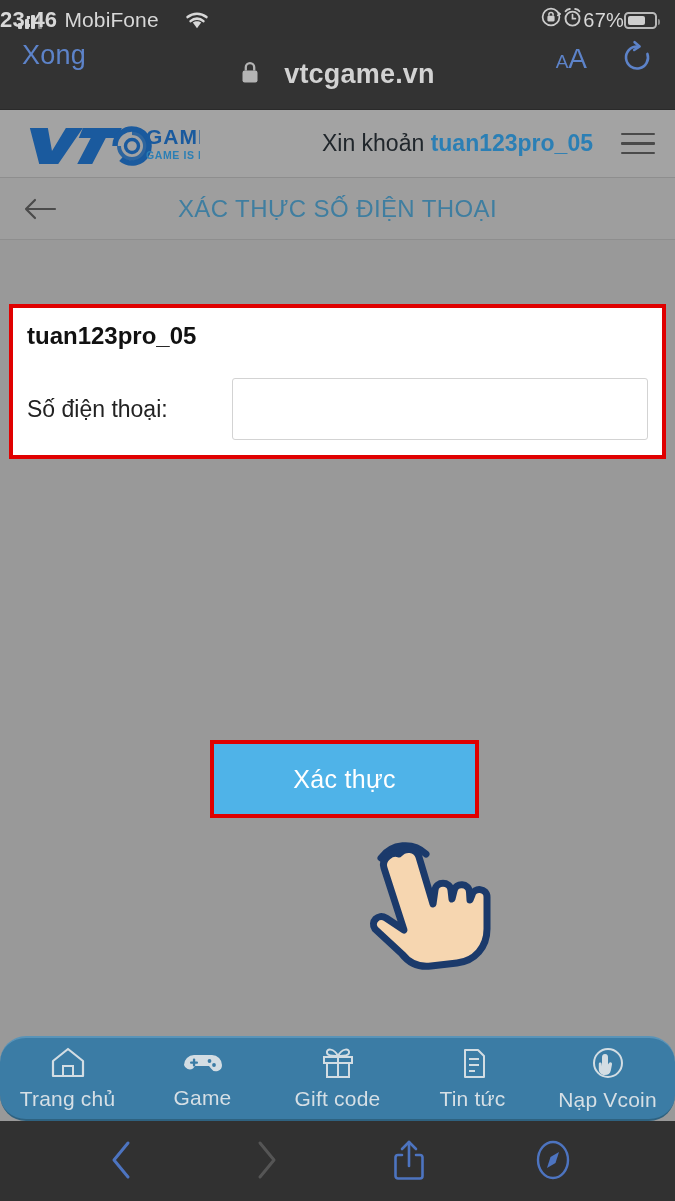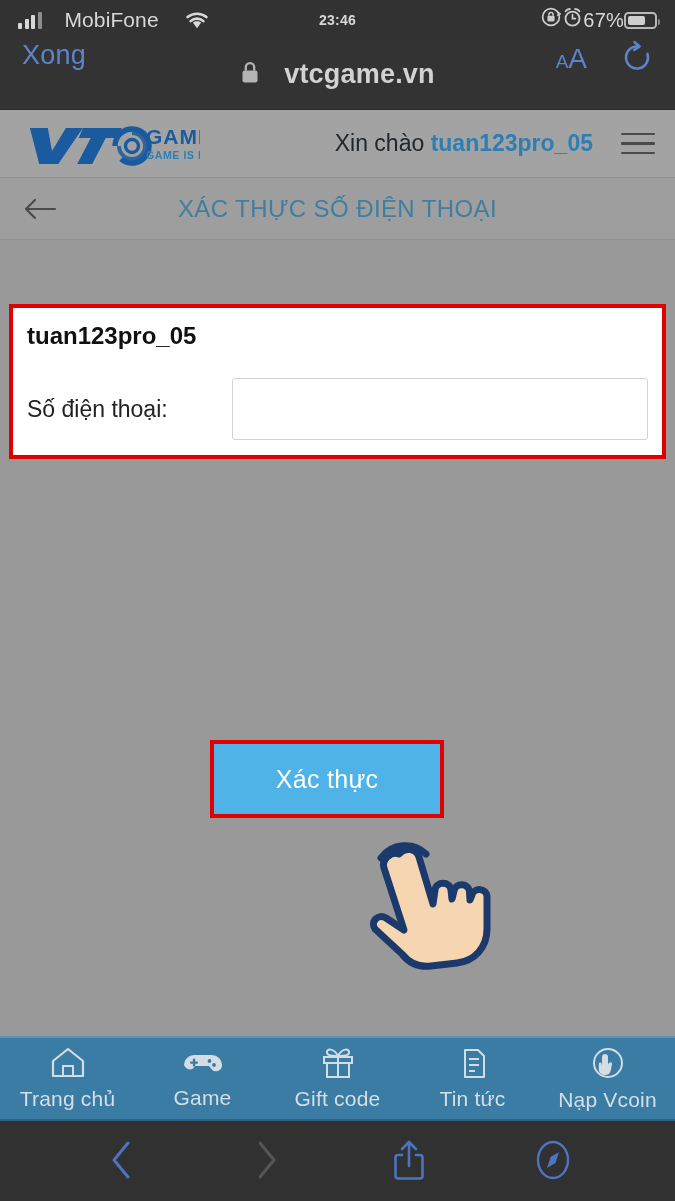--- a/index.html
+++ b/index.html
@@ -30,22 +30,22 @@
   .sb-left { display: flex; align-items: center; gap: 23px; }
   .signal { display: flex; align-items: flex-end; gap: 2.5px; height: 17px; }
   .signal i { display: block; width: 4px; background: #d8d8d8; border-radius: 1px; }
   .signal i:nth-child(1) { height: 6px; }
   .signal i:nth-child(2) { height: 10px; }
   .signal i:nth-child(3) { height: 14px; }
   .signal i:nth-child(4) { height: 17px; background: #8d8d8d; }
   .carrier { font-size: 21px; letter-spacing: .1px; }
   .wifi { margin-left: 2px; display:flex; align-items:center; }
   .sb-center {
-    position: absolute; left: 0; right: 0; text-align: center;
-    font-size: 14px; font-weight: 600; letter-spacing: .2px;
+    position: absolute; left: 0; right: 0; 
+    font-size: 22px; font-weight: 600; letter-spacing: .2px;
     pointer-events: none;
   }
   .sb-right {
     margin-left: auto; display: flex; align-items: center; gap: 0;
     position: relative; z-index: 2;
   }
   .battpct { font-size: 20px; letter-spacing: .2px; }
   .battery {
     width: 33px; height: 17px; border: 2px solid #b9b9b9; border-radius: 4.5px;
     position: relative; padding: 2px;
@@ -131,40 +131,41 @@
   .phone-input {
     width: 425px; height: 62px;
     border: 1px solid #d3d3d3; border-radius: 3px;
     background: #fff; font-size: 23px; padding: 0 12px;
     font-family: inherit; color: #222; outline: none;
   }
 
   
   .submit-wrap {
     position: absolute; left: 210px; top: 500px;
-    width: 234px; height: 78px;
+    width: 269px; height: 78px;
     border: 4px solid #e00000;
   }
   .submit-btn {
     width: 100%; height: 100%;
     background: #4fb3e8; border: none; cursor: pointer;
     color: #ffffff; font-size: 25px; letter-spacing: .3px;
     font-family: inherit;
   }
 
   
   .hand-cursor { position: absolute; left: 355px; top: 592px; width: 180px; height: 150px; }
 
   
   .site-nav {
     height: 85px; flex: 0 0 85px;
     background: #3b7ca5;
     display: flex; align-items: stretch;
     border-top: 2px solid #5a94b8;
     border-bottom: 2px solid #2e6280;
+    border-radius: 26px;
   }
   .nav-item {
     flex: 1 1 0; display: flex; flex-direction: column;
     align-items: center; justify-content: center; gap: 3px;
     cursor: pointer; color: #d3dde3;
   }
   .nav-label { font-size: 21px; letter-spacing: .2px; color: #d6dfe5; }
 
   
   .safari-toolbar {
@@ -260,21 +261,21 @@
           <g fill="none" stroke="#1a5a9e">
             <path d="M95 28 a17 17 0 1 1 6 13" stroke-width="5.5"></path>
             <path d="M99 28 a13 13 0 1 0 13 -13" stroke-width="4" opacity="0.85"></path>
             <circle cx="112" cy="28" r="6.5" stroke-width="3.4"></circle>
           </g>
           <text x="126" y="26" font-family="Liberation Sans, sans-serif" font-size="21" font-weight="bold" fill="#1a5a9e" letter-spacing="1">GAME</text>
           <text x="126" y="41" font-family="Liberation Sans, sans-serif" font-size="10.5" font-weight="bold" fill="#2b7fb5" letter-spacing=".6">GAME IS LIFE</text>
         </svg>
       </div>
       <div class="greeting">
-        <span class="greet-text"><span>Xin chào</span> <span class="greet-user">tuan123pro_05</span></span>
+        <span class="greet-text"><span>Xin khoản</span> <span class="greet-user">tuan123pro_05</span></span>
         <span class="hamburger">
             <span></span>
             <span></span>
             <span></span>
           </span>
       </div>
     </div>
 
     <div class="title-bar">
       <span class="back-arrow">

